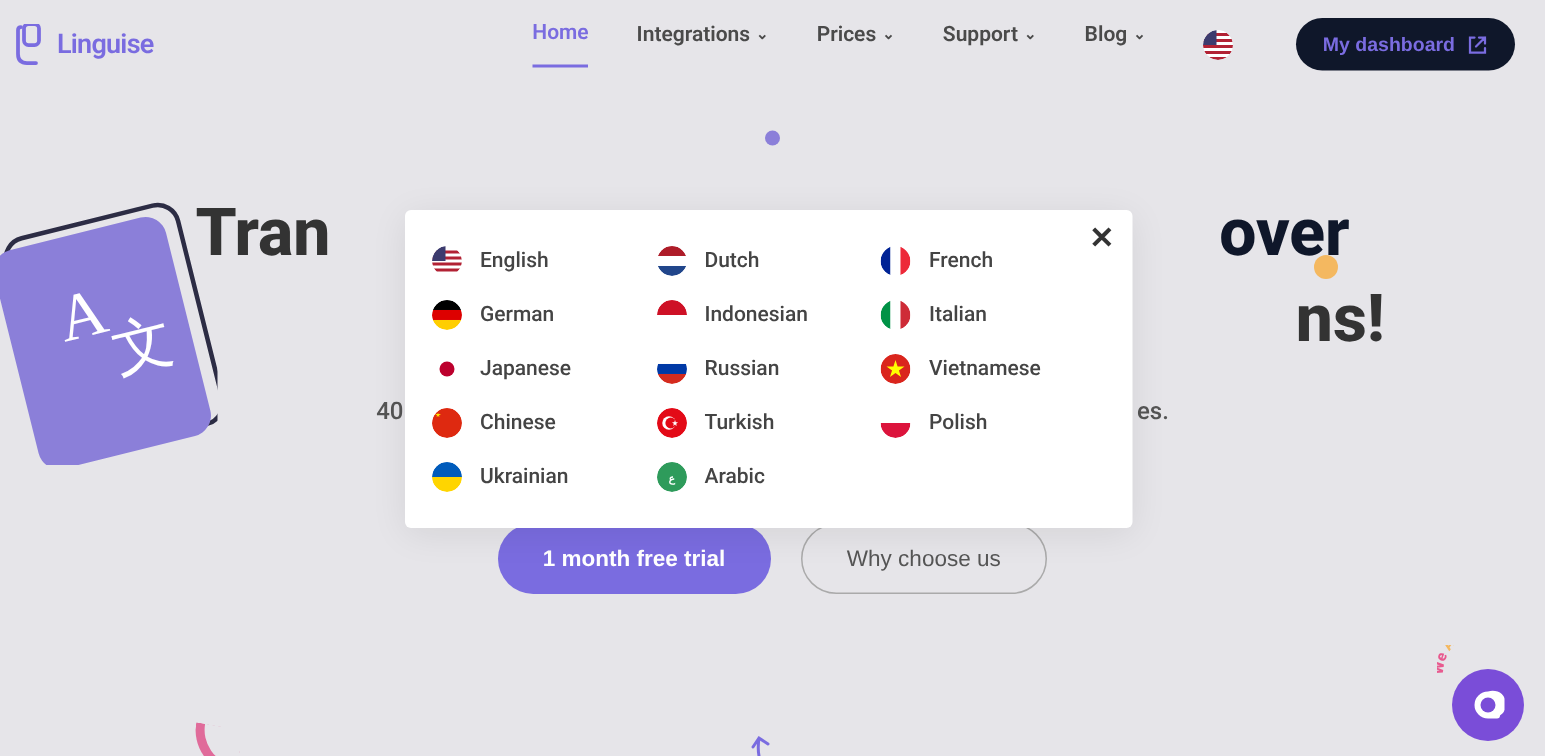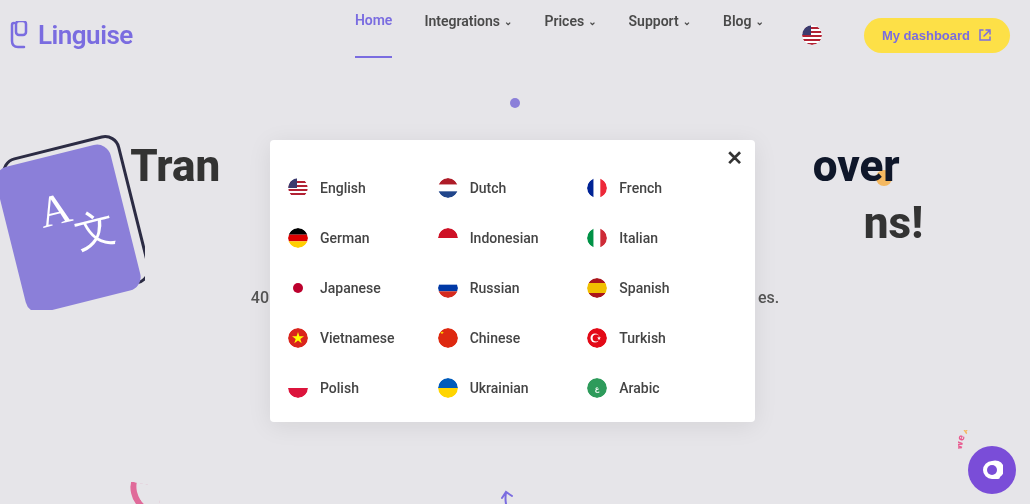--- a/index.html
+++ b/index.html
@@ -20,57 +20,57 @@
 .logo {
   display: flex;
   align-items: center;
   gap: 6px;
 }
 .logo-icon {
   width: 22px;
   height: 28px;
 }
 .logo-text {
-  font-size: 26px;
+  font-size: 18px;
   font-weight: 600;
   color: #7a6ce0;
   letter-spacing: -0.5px;
 }
 .nav {
   margin-left: auto;
   display: flex;
   align-items: center;
   gap: 32px;
 }
 .nav-item {
   font-size: 14px;
   font-weight: 600;
   color: #4a4a4a;
   cursor: pointer;
   display: flex;
   align-items: center;
   gap: 4px;
-  padding-bottom: 28px;
+  padding-bottom: 13px;
 }
 .nav-item.active {
   color: #7a6ce0;
   border-bottom: 2px solid #7a6ce0;
 }
 .chevron {
   font-size: 10px;
 }
 .lang-flag {
   width: 20px;
   height: 20px;
   border-radius: 50%;
   margin-left: 6px;
   cursor: pointer;
 }
 .dashboard-btn {
-  background: #fde047;
+  background: #0f172a;
   color: #7a6ce0;
   font-size: 13px;
   font-weight: 600;
   padding: 10px 18px;
   border-radius: 20px;
   border: none;
   cursor: pointer;
   display: flex;
   align-items: center;
   gap: 8px;
@@ -92,21 +92,21 @@
   font-size: 44px;
   font-weight: 800;
   color: #333;
   line-height: 1.3;
 }
 .hero-title .pink { color: #0f172a; }
 .subtitle {
   font-size: 16px;
   color: #555;
   font-weight: 500;
-  margin-top: 33px;
+  margin-top: 20px;
   line-height: 1.6;
 }
 .cta-row {
   margin-top: 36px;
   display: flex;
   justify-content: center;
   gap: 20px;
 }
 .btn-primary {
   background: #7a6ce0;
@@ -154,21 +154,20 @@
   row-gap: 16px;
 }
 .lang-item {
   display: flex;
   align-items: center;
   gap: 12px;
   cursor: pointer;
   font-size: 14px;
   color: #444;
   font-weight: 500;
-  margin-top: 14px;
 }
 .flag {
   width: 20px;
   height: 20px;
   border-radius: 50%;
   flex-shrink: 0;
 }
 .decor-book {
   position: absolute;
   top: 130px;
@@ -411,33 +410,20 @@
           <g clip-path="url(#cRussian)">
             <rect width="20" height="6.66" fill="#fff"></rect>
             <rect y="6.66" width="20" height="6.66" fill="#0039a6"></rect>
             <rect y="13.33" width="20" height="6.66" fill="#d52b1e"></rect>
           </g>
         </svg>
         <span>Russian</span>
       </div>
       <div class="lang-item">
         <svg class="flag" viewBox="0 0 20 20">
-          <clipPath id="cSpanish">
-            <circle cx="10" cy="10" r="10"></circle>
-          </clipPath>
-          <g clip-path="url(#cSpanish)">
-            <rect width="20" height="5" fill="#aa151b"></rect>
-            <rect y="5" width="20" height="10" fill="#f1bf00"></rect>
-            <rect y="15" width="20" height="5" fill="#aa151b"></rect>
-          </g>
-        </svg>
-        <span>Spanish</span>
-      </div>
-      <div class="lang-item">
-        <svg class="flag" viewBox="0 0 20 20">
           <clipPath id="cVietnamese">
             <circle cx="10" cy="10" r="10"></circle>
           </clipPath>
           <g clip-path="url(#cVietnamese)">
             <rect width="20" height="20" fill="#da251d"></rect>
             <polygon points="10,4 11.4,8.3 16,8.3 12.3,11 13.7,15.3 10,12.6 6.3,15.3 7.7,11 4,8.3 8.6,8.3" fill="#ffff00"></polygon>
           </g>
         </svg>
         <span>Vietnamese</span>
       </div>

